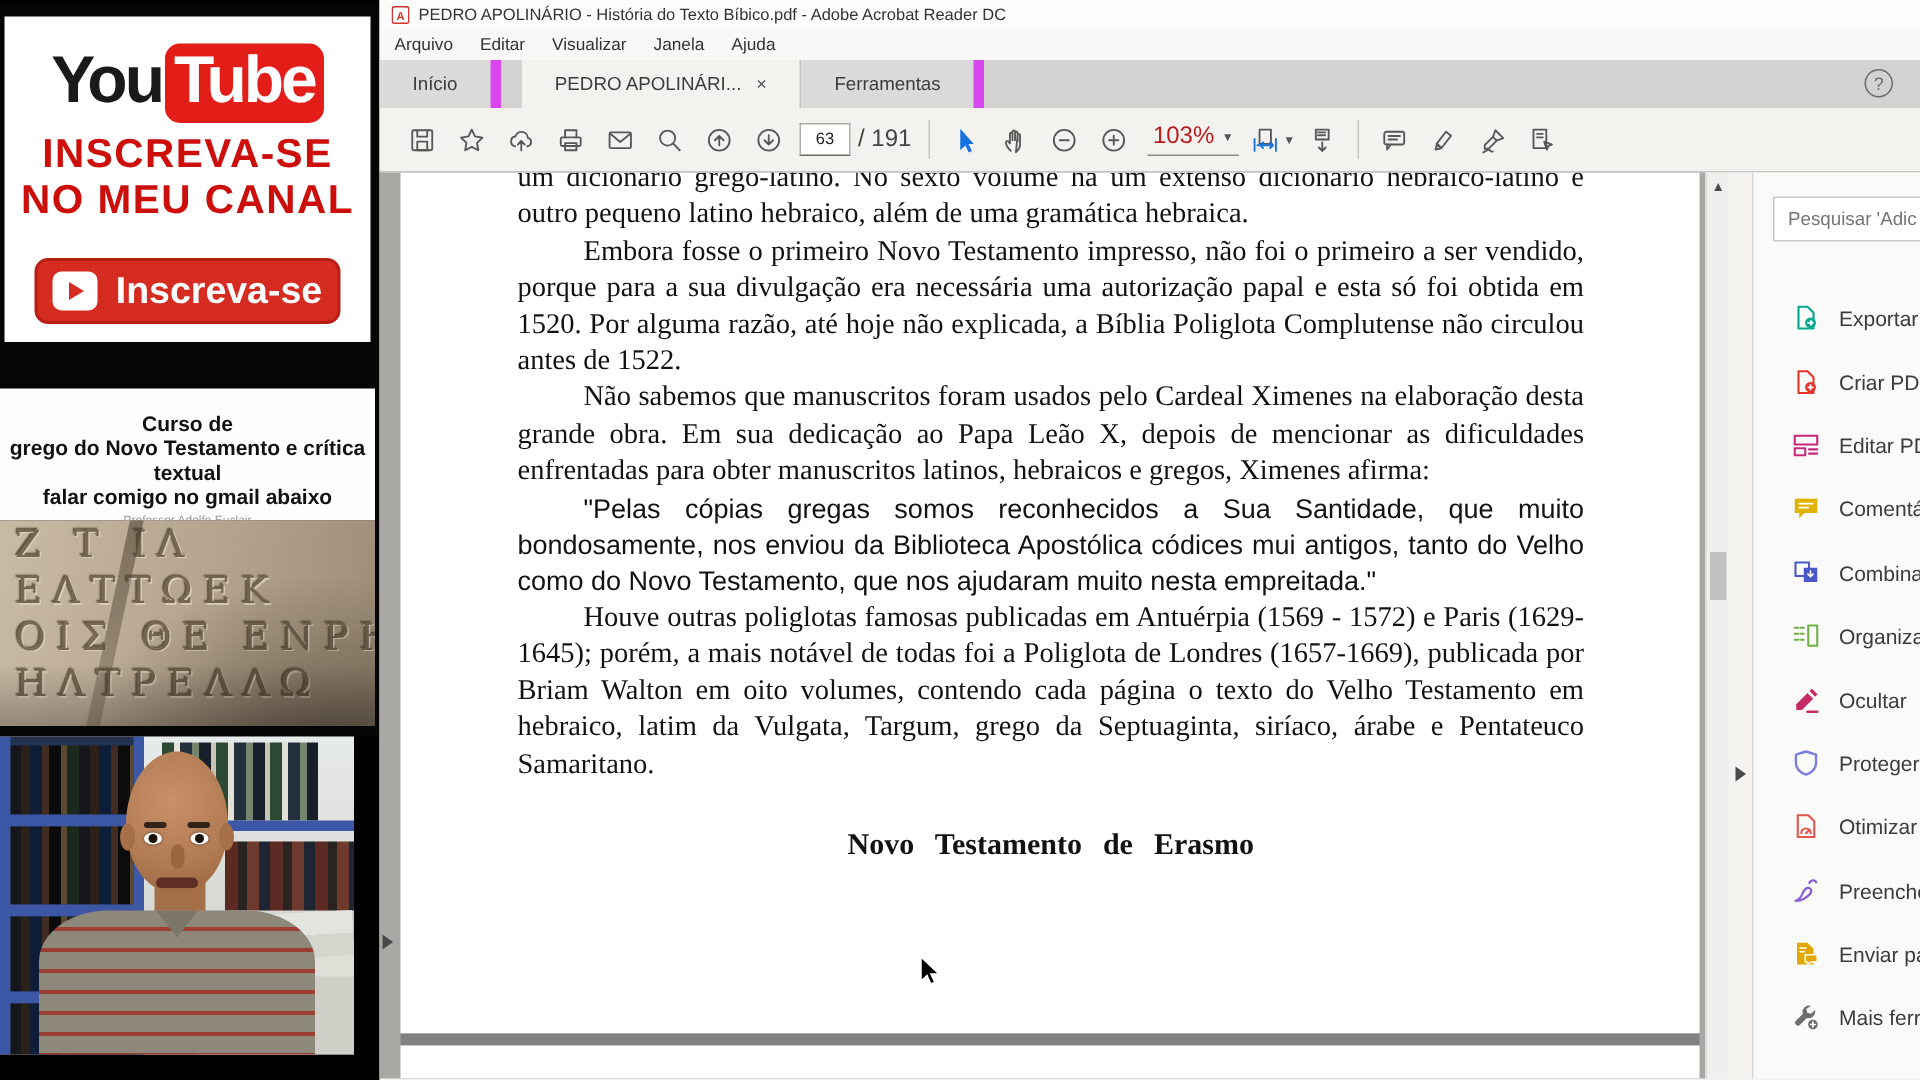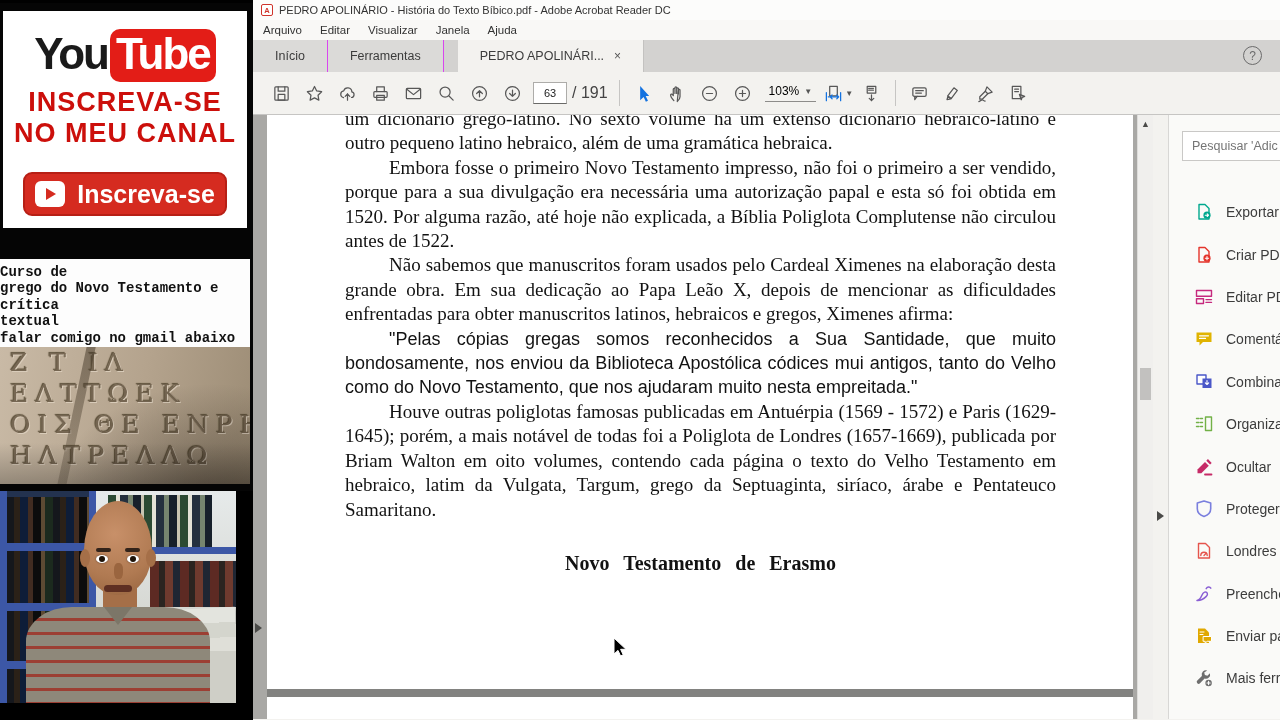--- a/index.html
+++ b/index.html
@@ -15,21 +15,21 @@
   .yt-logo .you { color:#1a1a1a; font-family:"Liberation Sans",sans-serif; }
   .yt-logo .tube { background:#e31d17; color:#fff; border-radius:10px; padding:0 6px 4px 6px; margin-left:2px; }
   .yt-sub1 { color:#cc0f0b; font-weight:bold; font-size:27px; letter-spacing:1px; margin-top:8px; }
   .yt-sub2 { color:#cc0f0b; font-weight:bold; font-size:27px; letter-spacing:1px; }
   .yt-btn { position:absolute; left:20px; bottom:12px; width:204px; height:44px; background:#d52b20;
             border:2px solid #b71f15; border-radius:9px; display:flex; align-items:center; justify-content:center; gap:12px; }
   .yt-btn .playsq { width:30px; height:26px; background:#fff; border-radius:6px; display:flex; align-items:center; justify-content:center; }
   .yt-btn .playsq .tri { width:0; height:0; border-left:10px solid #d52b20; border-top:6px solid transparent; border-bottom:6px solid transparent; margin-left:2px; }
   .yt-btn .lbl { color:#fff; font-weight:bold; font-size:25px; }
   .course-note { position:absolute; left:0; top:256px; width:250px; height:88px; background:#fdfdfd;
-                 text-align:left; color:#111; font-weight:bold; padding-top:5px;font-family:Liberation Mono, monospace; }
+                 text-align:center; color:#111; font-weight:bold; padding-top:15px; }
   .course-note .l1 { font-size:14px; }
   .course-note .l2, .course-note .l3, .course-note .l4 { font-size:14px; line-height:16.5px; }
   .course-note .l5 { font-size:8px; color:#9a9a9a; font-weight:normal; margin-top:2px; }
   .stone { position:absolute; left:0; top:344px; width:250px; height:137px; overflow:hidden;
            background:linear-gradient(100deg,#c9baa6 0%,#b4a38d 55%,#9c8c75 100%); }
   .stone .line { font-family:"DejaVu Serif", serif; color:#6e5f4b; letter-spacing:7px;
                  font-size:25px; line-height:31px; padding-left:10px; white-space:nowrap;
                  text-shadow:1px 1px 0 #dccfbd, -1px -1px 1px #51452f; opacity:.9; }
   .stone .crack { position:absolute; left:72px; top:-6px; width:9px; height:150px;
                   background:linear-gradient(to bottom, rgba(70,58,42,.55), rgba(70,58,42,.25));
@@ -72,33 +72,33 @@
             clip-path:polygon(0 0,100% 0,50% 100%); }
 
   
   #acrobat { position:absolute; left:253px; top:0; width:1027px; height:720px; background:#f3f2ef; }
   #titlebar { height:20px; background:#fcfcfb; display:flex; align-items:center; padding-left:8px; gap:6px; }
   #titlebar .ttxt { font-size:11px; color:#333; }
   .pdficon { width:12px; height:12px; }
   #menubar { height:20px; background:#f9f8f6; display:flex; align-items:center; gap:18px; padding-left:10px; }
   #menubar .mitem { font-size:11.5px; color:#333; }
   #tabbar { height:32px; background:#d3d2d0; display:flex; align-items:flex-end; position:relative; }
-  .tab { height:32px; display:flex; align-items:center; justify-content:center; font-size:12.5px; color:#3c3c3c; padding:0 22px; background:#dbdad8; border-right:1px solid #d946ef; }
+  .tab { height:32px; display:flex; align-items:center; justify-content:center; font-size:12.5px; color:#3c3c3c; padding:0 22px; background:#dbdad8; border-right:7px solid #d946ef; }
   .tab.doc { background:#f3f2ef; border-right:1px solid #c3c2c0; margin-left:14px; gap:10px; }
   .tab.doc .x { color:#555; font-size:12px; }
   .help { position:absolute; right:18px; top:6px; width:19px; height:19px; border:1.5px solid #6b6b6b;
           border-radius:50%; color:#6b6b6b; font-size:12px; display:flex; align-items:center; justify-content:center; }
   #toolbar { height:43px; background:#f3f2ef; border-bottom:1px solid #c6c5c3; display:flex; align-items:center; padding-left:12px; }
   .tbtn { width:33px; height:30px; display:flex; align-items:center; justify-content:center; border-radius:2px; }
   .tsep { width:1px; height:26px; background:#c6c5c3; margin:0 7px; }
   #pagebox { width:34px; height:22px; border:1px solid #adaca9; background:#fff; font-size:11px; color:#222;
              display:flex; align-items:center; justify-content:center; margin:0 5px 0 4px; border-bottom:1px solid #6a6a68; }
   .pagetotal { font-size:16px; color:#444; margin-right:4px; }
   .zoomgrp { display:flex; align-items:center; gap:5px; border-bottom:1px solid #8d8c8a; padding:0 4px 3px 4px; margin:0 6px; }
-  .zoomgrp .zval { font-size:12px; color:#000000; }
+  .zoomgrp .zval { font-size:16px; color:#b91c1c; }
   .caret { font-size:8px; color:#555; }
   #workspace { position:relative; height:499px; display:flex; }
   #docarea { position:relative; width:884px; height:604px; background:#a9a8a5; overflow:hidden; }
   #page1 { position:absolute; left:14px; top:0; width:866px; height:574px; background:#fff; overflow:hidden; }
   #pagesep { position:absolute; left:14px; top:574px; width:866px; height:8px; background:#828280; }
   #page2 { position:absolute; left:14px; top:582px; width:866px; height:22px; background:#fff; }
   #pdftext { position:absolute; left:78px; right:77px; top:-8px; font-family:"Liberation Serif", serif;
              font-size:19px; line-height:24.4px; color:#121212; text-align:justify; }
   #pdftext p { text-indent:44px; }
   #pdftext p.first { text-indent:0; }
@@ -204,25 +204,25 @@
     </div>
     <nav id="menubar">
         <span class="mitem">Arquivo</span>
         <span class="mitem">Editar</span>
         <span class="mitem">Visualizar</span>
         <span class="mitem">Janela</span>
         <span class="mitem">Ajuda</span>
       </nav>
     <div id="tabbar">
       <div class="tab">Início</div>
-      <div class="tab">Ferramentas</div>
       <div class="tab doc">
         <span>PEDRO APOLINÁRI...</span>
         <span class="x">×</span>
       </div>
+      <div class="tab">Ferramentas</div>
       <div class="help">?</div>
     </div>
     <div id="toolbar">
         <div class="tbtn">
           <svg width="19" height="19" viewBox="0 0 20 20" fill="none" stroke="#575757" stroke-width="1.3" stroke-linecap="round" stroke-linejoin="round">
             <rect x="3" y="3" width="14" height="14" rx="1"></rect>
             <path d="M6.5 3v4.5h7V3"></path>
             <rect x="6.5" y="11" width="7" height="6"></rect>
           </svg>
         </div>
@@ -429,21 +429,21 @@
                 <path d="M10 2l6.7 2.1v5.6c0 3.9-2.9 6.4-6.7 7.7-3.8-1.3-6.7-3.8-6.7-7.7V4.1z" stroke="#7a7fde" stroke-width="1.6"></path>
               </svg>
               <span class="tlabel">Proteger</span>
             </div>
             <div class="toolrow">
               <svg width="20" height="20" viewBox="0 0 20 20" fill="none" stroke-width="1.4" stroke-linecap="round" stroke-linejoin="round">
                 <path d="M4.5 2.5h7l4 4V17h-11z" stroke="#e5544d"></path>
                 <path d="M6.8 14.5a3.2 3.2 0 016.4 0" stroke="#e5544d"></path>
                 <path d="M10 14.5l2.2-2.2" stroke="#e5544d"></path>
               </svg>
-              <span class="tlabel">Londres</span>
+              <span class="tlabel">Otimizar</span>
             </div>
             <div class="toolrow">
               <svg width="20" height="20" viewBox="0 0 20 20" fill="none" stroke-width="1.4" stroke-linecap="round" stroke-linejoin="round">
                 <path d="M3 16.5c5.2-1 4-7.3 7.6-8.4 2.7-.8 3.9 2.2 1.7 4.3-2.4 2.3-6.1 4.4-9.3 4.1z" stroke="#8a5fd4" stroke-width="1.5"></path>
                 <path d="M12.2 4.6c1.2-2 3.6-2.2 4.6-.4" stroke="#8a5fd4" stroke-width="1.5"></path>
               </svg>
               <span class="tlabel">Preencher</span>
             </div>
             <div class="toolrow">
               <svg width="20" height="20" viewBox="0 0 20 20" fill="none" stroke-width="1.4" stroke-linecap="round" stroke-linejoin="round">

